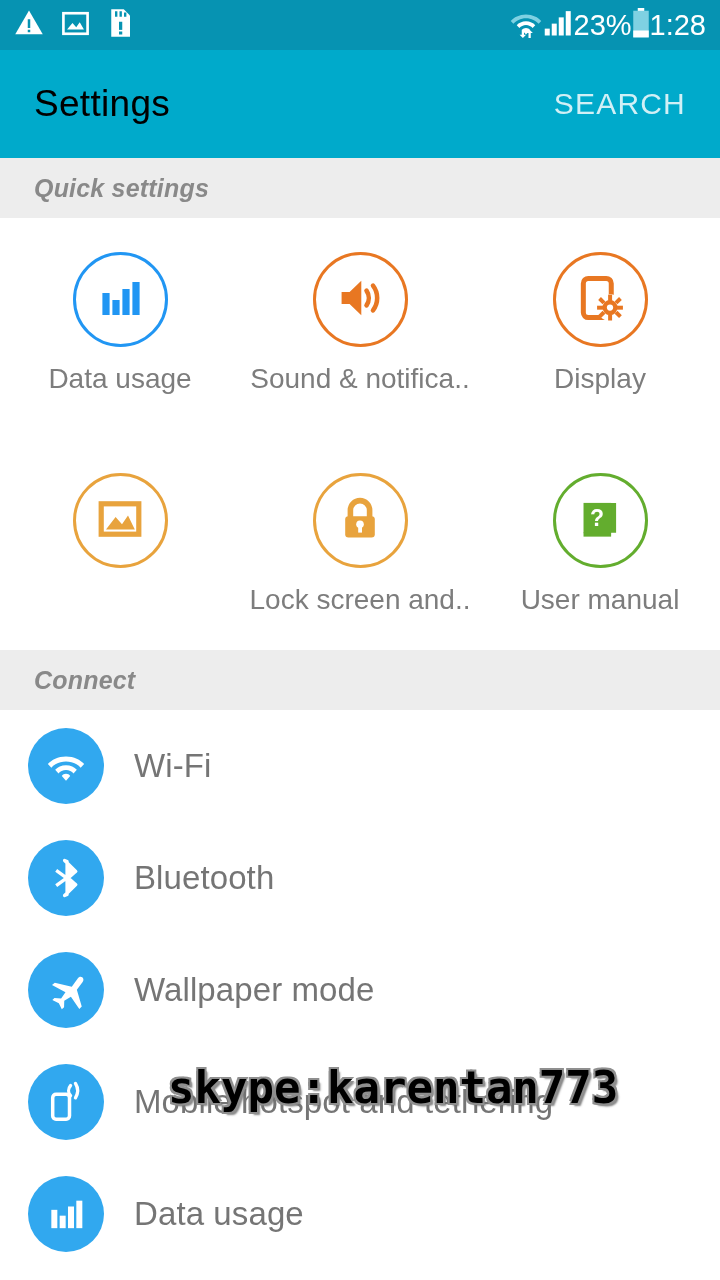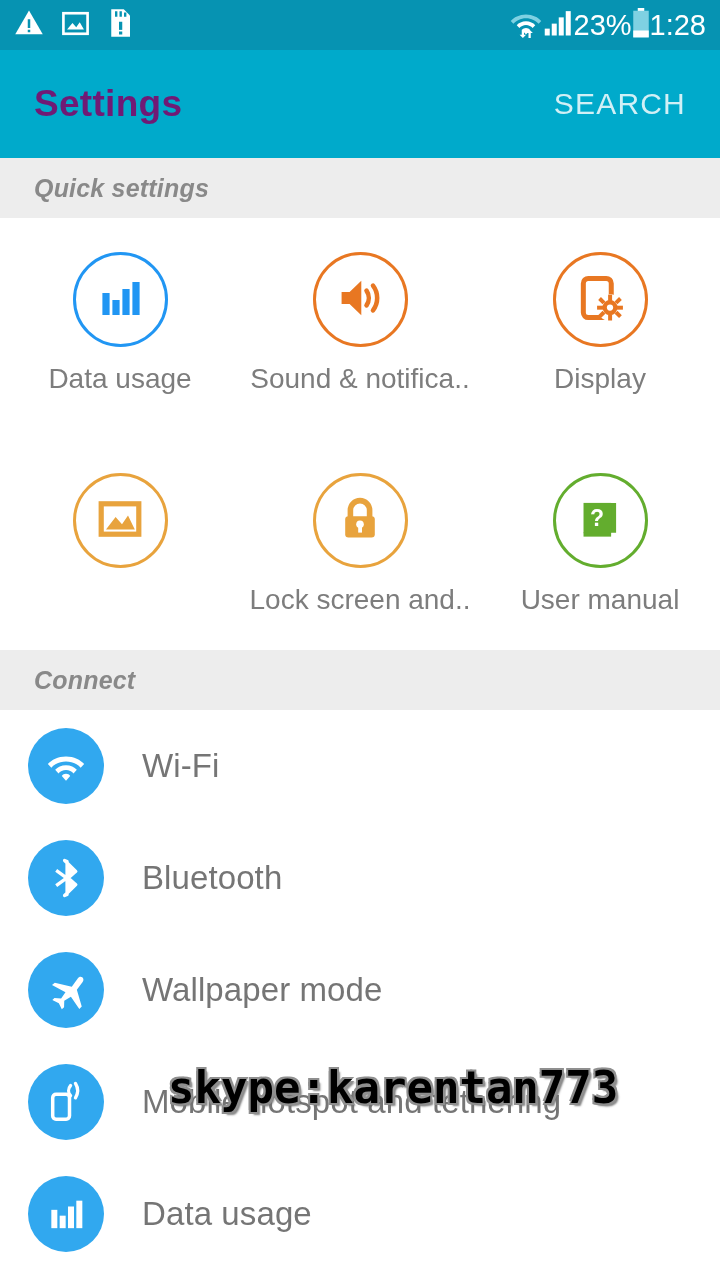--- a/index.html
+++ b/index.html
@@ -19,21 +19,21 @@
   .sb-left { display:flex; align-items:center; gap:17px; }
   .sb-right { margin-left:auto; display:flex; align-items:center; gap:0; }
   .sb-text { color:#fff; font-size:29px; letter-spacing:0px; font-weight:400; }
   .sb-ico { display:block; }
 
   
   .appbar {
     height:108px; background:#00aacb;
     display:flex; align-items:center; padding:0 34px;
   }
-  .app-title { color:#701a75; font-size:37px; font-weight:bold; letter-spacing:0.3px; }
+  .app-title { color:#000000; font-size:37px; font-weight:normal; letter-spacing:0.3px; }
   .app-search {
     margin-left:auto; color:rgba(255,255,255,0.82);
     font-size:30px; letter-spacing:1.2px; font-weight:400;
   }
 
   
   .section-header {
     background:#ededed; height:60px;
     display:flex; align-items:center; padding:0 34px;font-style:italic;
   }
@@ -63,21 +63,21 @@
   .list { background:#fff; }
   .list-row {
     height:112px; display:flex; align-items:center; padding-left:28px;
   }
   .list-ico {
     width:76px; height:76px; border-radius:50%;
     display:flex; align-items:center; justify-content:center;
     flex:0 0 auto;
   }
   .list-label {
-    margin-left:38px; font-size:33px; color:#757575; letter-spacing:0.1px;
+    margin-left:30px; font-size:33px; color:#757575; letter-spacing:0.1px;
   }
 
   
   .watermark {
     position:absolute; left:168px; top:1062px;
     font-family:"DejaVu Sans Mono", monospace;
     font-size:44px; font-weight:bold; color:#000000;
     letter-spacing:0px; white-space:nowrap;
     text-shadow:
        2px 2px 0 #8f8f8f, -2px 2px 0 #8f8f8f,

